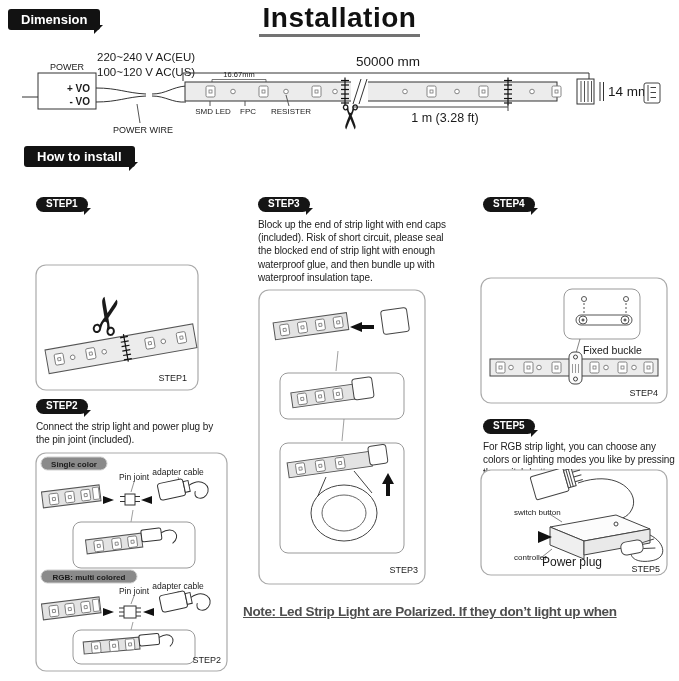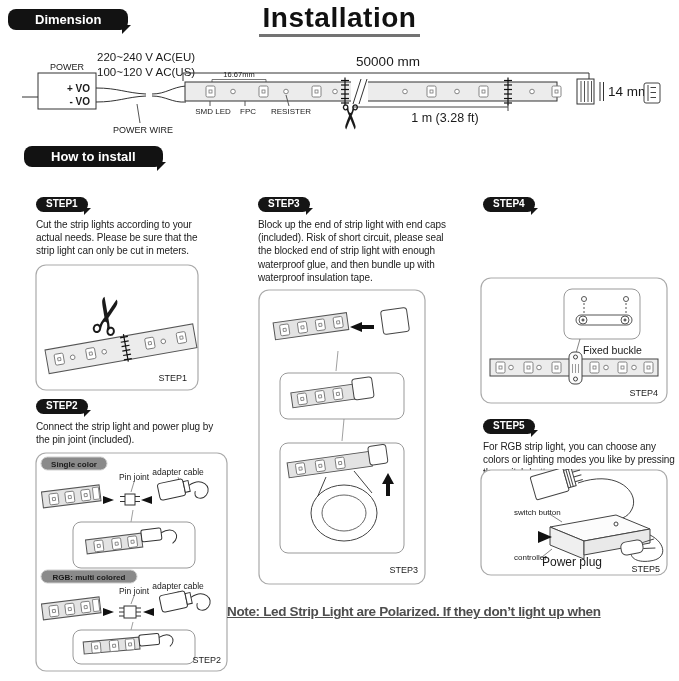--- a/index.html
+++ b/index.html
@@ -2,21 +2,21 @@
 <html><head>
 <meta charset="utf-8">
 <style>
   html,body{margin:0;padding:0;}
   body{
     width:679px;height:681px;position:relative;background:#fff;
     font-family:"Liberation Sans",sans-serif;color:#111;overflow:hidden;
   }
   .bubble{
     position:absolute;background:#121212;color:#fff;font-weight:bold;
-    font-size:13px;padding:4px 27px;border-radius:8px;line-height:1;
+    font-size:13px;padding:4px 13px;border-radius:3px;line-height:1;
   }
   .bubble::after{
     content:"";position:absolute;right:-3px;bottom:-4px;width:0;height:0;
     border-top:9px solid #121212;border-right:9px solid transparent;
   }
   #page-title{
     position:absolute;top:2px;left:0;width:679px;text-align:center;margin:0;
     font-size:28px;font-weight:bold;letter-spacing:.5px;
   }
   #page-title span{border-bottom:3px solid #737373;padding:0 4px 1px 4px;}
@@ -28,21 +28,21 @@
   .step-badge::after{
     content:"";position:absolute;right:-3px;bottom:-3px;width:0;height:0;
     border-top:7px solid #151515;border-right:7px solid transparent;
   }
   .step-text{
     margin:6px 0 0 0;font-size:10px;line-height:1.32;color:#222;letter-spacing:-.1px;
   }
   .figure{position:absolute;}
   svg text{font-family:"Liberation Sans",sans-serif;fill:#1a1a1a;}
   .note{
-    position:absolute;left:227px;top:603px;width:436px;
+    position:absolute;left:243px;top:603px;width:436px;
     font-size:13.5px;font-weight:bold;color:#4e4e4e;letter-spacing:-.35px;
     line-height:18.5px;
   }
   .note div{text-decoration:underline;white-space:nowrap;}
 </style>
 </head>
 <body>
 
 <div class="bubble" style="left:8px;top:9px;">Dimension</div>
 <h1 id="page-title"><span>Installation</span></h1>
@@ -145,21 +145,20 @@
     <line x1="508" y1="56" x2="508" y2="66"></line>
   </g>
   <text x="445" y="77" font-size="12.5" text-anchor="middle">1 m (3.28 ft)</text>
   <text x="349" y="83" font-size="34" text-anchor="middle" transform="rotate(90 349 72)">✂</text>
 </svg>
 
 <div class="bubble" style="left:24px;top:146px;">How to install</div>
 
 <div class="step" style="left:36px;top:193px;width:178px;">
   <span class="step-badge">STEP1</span>
-  <p class="step-text">Cut the strip lights according to your actual needs. Please be sure that the strip light can only be cut in meters.</p>
 </div>
 <svg class="figure" style="left:35px;top:264px;" width="164" height="127" viewBox="0 0 164 127">
   <rect x="1" y="1" width="162" height="125" rx="10" fill="#fff" stroke="#aaa" stroke-width="1.2"></rect>
   <g transform="translate(10,86) rotate(-10)">
     <rect x="0" y="0" width="150" height="24" fill="#ececec" stroke="#555"></rect>
     <use href="#led" x="8" y="6"></use>
       <use href="#dot" x="26" y="12"></use>
     <use href="#led" x="40" y="6"></use>
       <use href="#dot" x="58" y="12"></use>
     <use href="#led" x="100" y="6"></use>

